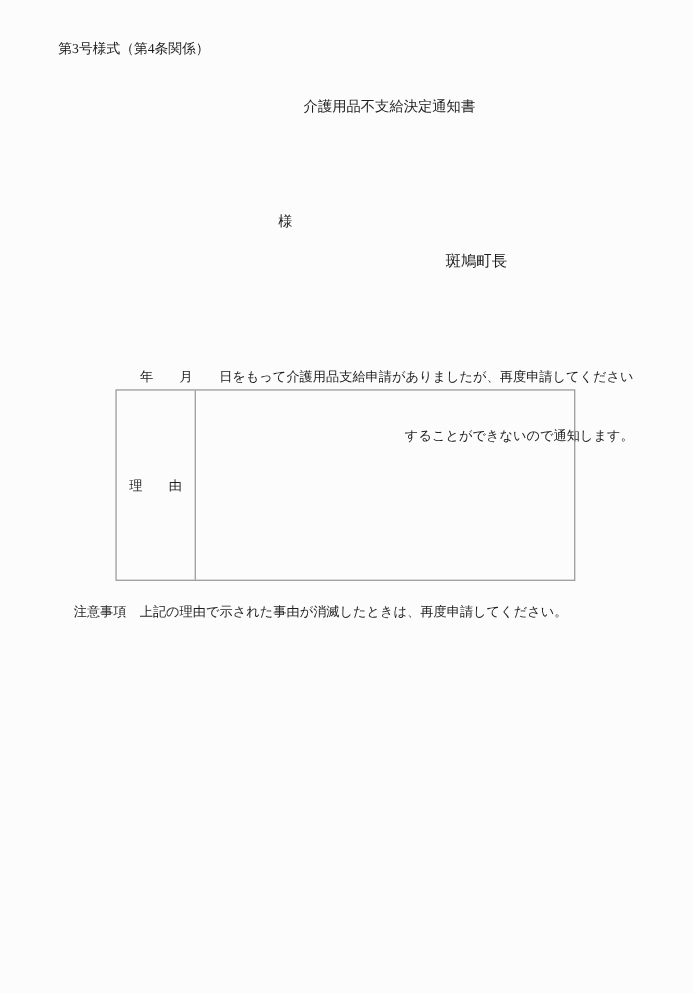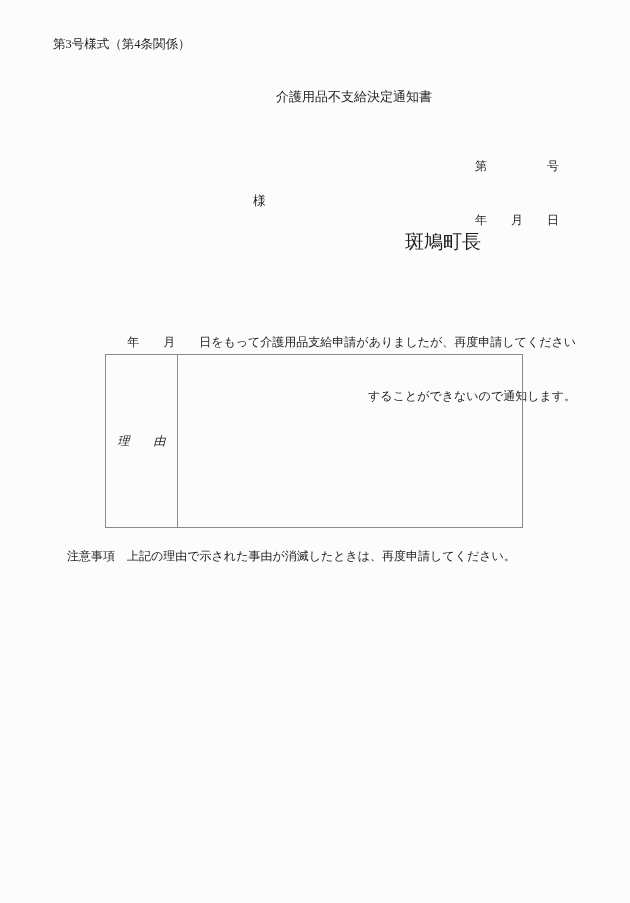--- a/index.html
+++ b/index.html
@@ -41,39 +41,38 @@
     line-height: 18px;
   }
   .recipient-line {
     left: 253px;
     top: 192px;
     font-size: 13px;
   }
   .sender-line {
     left: 405px;
     top: 229px;
-    font-size: 19px;
+    font-size: 14px;
     font-family: Liberation Serif, serif;
   }
   .body-paragraph {
     left: 60px;
     top: 297px;
     width: 516px;
     font-size: 12px;
     line-height: 18px;
   }
   .reason-table {
     left: 105px;
     top: 354px;
     width: 416px;
     height: 172px;
     border: 1px solid #8a8a8a;
     display: flex;
     background: transparent;
-    font-style: italic;
   }
   .reason-label-cell {
     width: 71px;
     border-right: 1px solid #8a8a8a;
     display: flex;
     align-items: center;
     justify-content: center;
     font-size: 12px;
     white-space: pre;
   }
@@ -88,24 +87,20 @@
 </style>
 </head>
 <body>
 
 <div class="page">
 
   <div class="abs form-number">第3号様式（第4条関係）</div>
 
   <div class="abs doc-title">介護用品不支給決定通知書</div>
 
-  <div class="abs header-meta">
-    <div>第　　　　　号</div>
-    <div>年　　月　　日</div>
-  </div>
 
   <div class="abs recipient-line">様</div>
 
   <div class="abs sender-line">斑鳩町長</div>
 
   <div class="abs body-paragraph">
     <div>　　　　　年　　月　　日をもって介護用品支給申請がありましたが、再度申請してください</div>
     <div>することができないので通知します。</div>
   </div>
 

